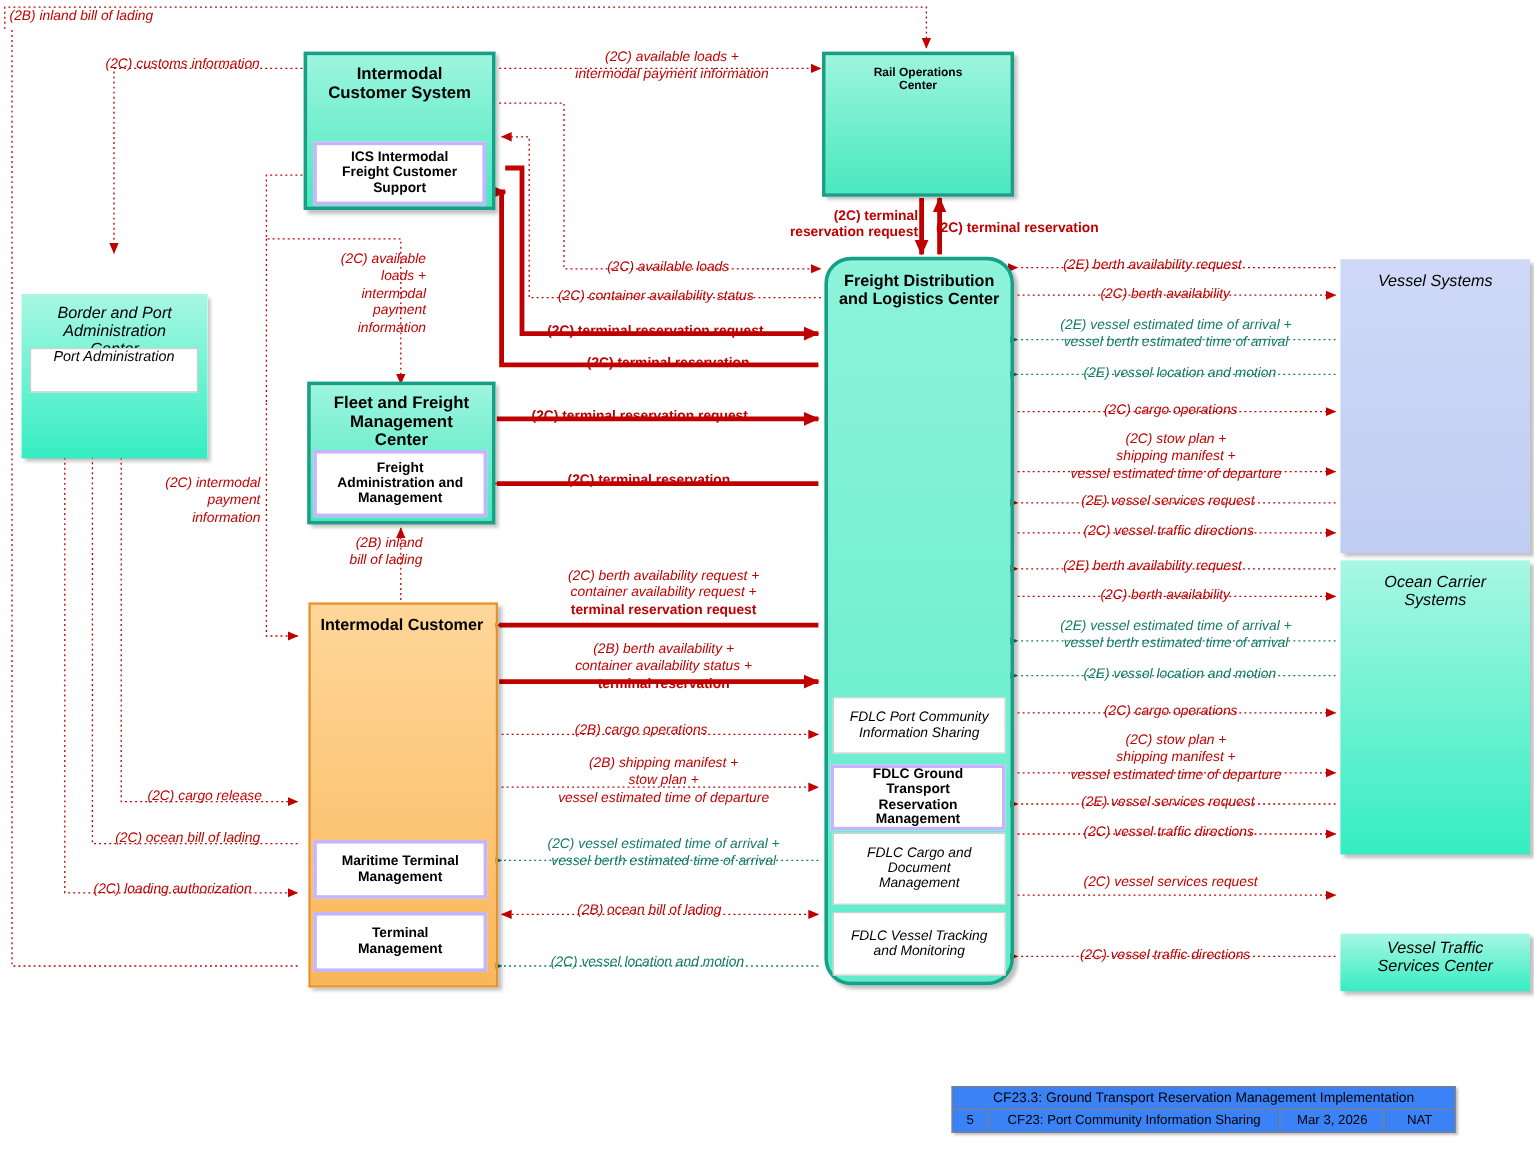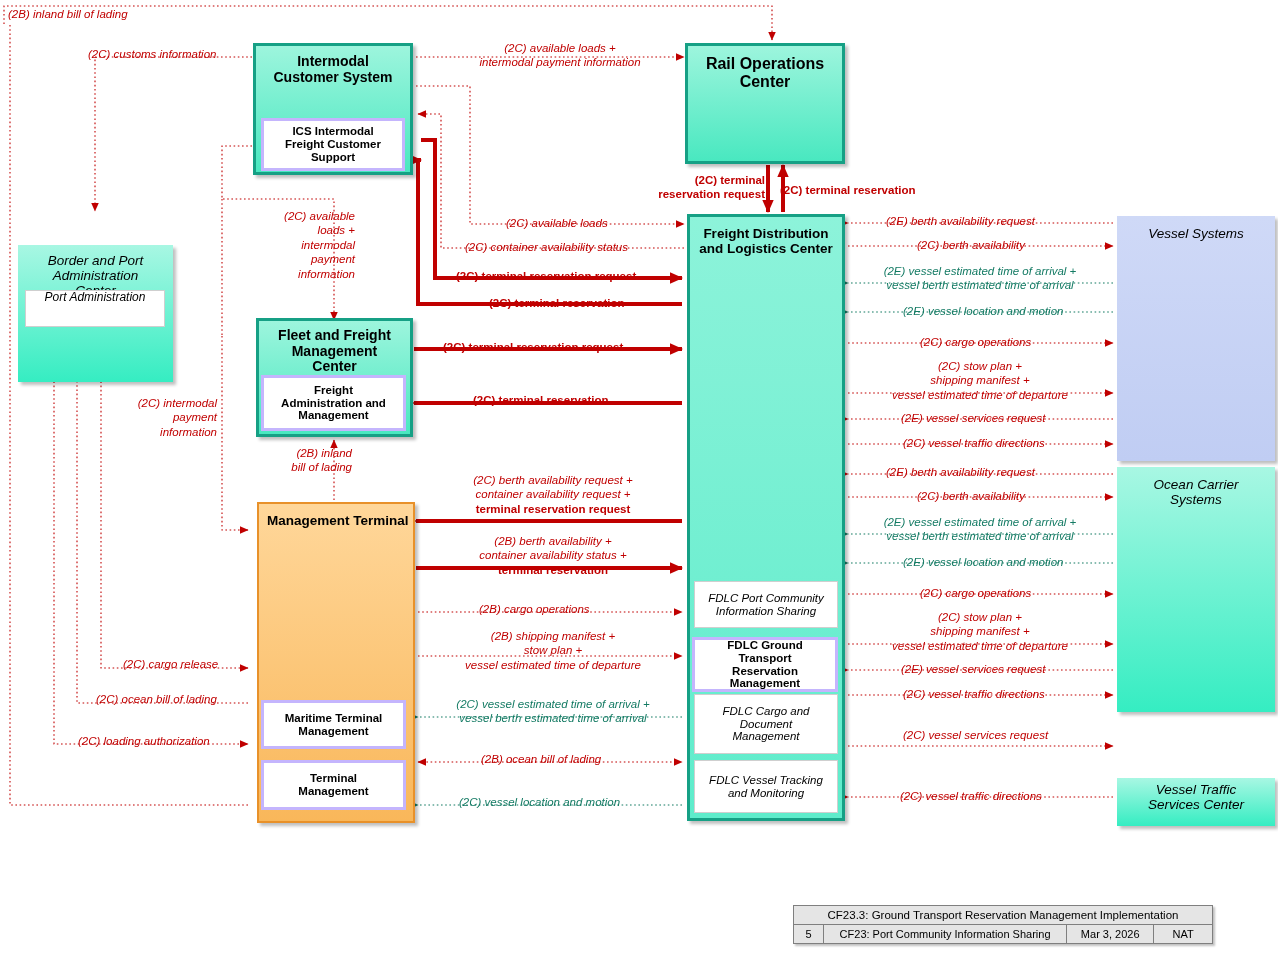--- a/index.html
+++ b/index.html
@@ -28,21 +28,21 @@
   .fobj.light{border:1.5px solid #cfcfcf;}
   .fobj.bold-t{font-weight:bold;color:#000;}
   .fobj.ital-t{font-style:italic;color:#000;}
 
   .lbl{position:absolute;color:#c00000;font-style:italic;font-size:11.5px;line-height:1.26;text-align:center;white-space:nowrap;}
   .lbl.green{color:#137a63;}
   .lbl.bold{font-weight:bold;font-style:normal;}
   .lbl.mix b{font-weight:bold;font-style:normal;}
 
   
-  #legend{position:absolute;left:793px;top:905px;width:420px;border-collapse:collapse;font-size:11px;color:#000;background:#e5e5e5;
+  #legend{position:absolute;left:793px;top:905px;width:420px;border-collapse:collapse;font-size:11px;color:#000;background:#3b82f6;
           box-shadow:2px 2px 2px rgba(0,0,0,.25);}
   #legend td{border:1px solid #7f7f7f;padding:3px 4px;text-align:center;white-space:nowrap;}
   #legend .r1{font-size:11.5px;}
 </style>
 </head>
 <body>
 
 <div id="stage">
 
   <svg id="wires" viewBox="0 0 1278 958">
@@ -162,48 +162,48 @@
   </div>
 
   <div class="node teal" style="left:253px;top:43px;width:160px;height:132px;">
     <div class="title" style="font-size:14px;padding-top:8px;">Intermodal<br>Customer System</div>
   </div>
   <div class="fobj heavy bold-t" style="left:261px;top:118px;width:144px;height:53px;font-size:11.5px;display:flex;align-items:center;justify-content:center;">
     <span>ICS Intermodal<br>Freight Customer<br>Support</span>
   </div>
 
   <div class="node teal" style="left:685px;top:43px;width:160px;height:121px;">
-    <div class="title" style="font-size:16px;padding-top:9px;">Rail Operations<br>Center</div>
+    <div class="title" style="font-size:10px;padding-top:9px;">Rail Operations<br>Center</div>
   </div>
 
   <div class="node teal" style="left:256px;top:318px;width:157px;height:119px;">
     <div class="title" style="font-size:14px;padding-top:7px;">Fleet and Freight<br>Management<br>Center</div>
   </div>
   <div class="fobj heavy bold-t" style="left:261px;top:375px;width:145px;height:56px;font-size:11.5px;display:flex;align-items:center;justify-content:center;">
     <span>Freight<br>Administration and<br>Management</span>
   </div>
 
-  <div class="node obj-teal-light" style="left:687px;top:214px;width:158px;height:607px;background:linear-gradient(180deg,#8df3da 0%,#5eeccb 100%);">
+  <div class="node obj-teal-light" style="left:687px;top:214px;width:158px;height:607px;background:linear-gradient(180deg,#8df3da 0%,#5eeccb 100%);border-radius:22px;">
     <div class="title" style="font-size:13.5px;padding-top:9px;font-weight:bold;">Freight Distribution<br>and Logistics Center</div>
   </div>
   <div class="fobj light ital-t" style="left:694px;top:581px;width:144px;height:47px;font-size:11.5px;display:flex;align-items:center;justify-content:center;">
     <span>FDLC Port Community<br>Information Sharing</span>
   </div>
   <div class="fobj light ital-t" style="left:694px;top:694px;width:144px;height:60px;font-size:11.5px;display:flex;align-items:center;justify-content:center;">
     <span>FDLC Cargo and<br>Document<br>Management</span>
   </div>
   <div class="fobj light ital-t" style="left:694px;top:760px;width:144px;height:53px;font-size:11.5px;display:flex;align-items:center;justify-content:center;">
     <span>FDLC Vessel Tracking<br>and Monitoring</span>
   </div>
   <div class="fobj heavy bold-t" style="left:692px;top:637px;width:146px;height:55px;font-size:11.5px;display:flex;align-items:center;justify-content:center;z-index:5;">
     <span>FDLC Ground<br>Transport<br>Reservation<br>Management</span>
   </div>
 
   <div class="node orange" style="left:257px;top:502px;width:158px;height:321px;">
-    <div class="title" style="font-size:13.5px;padding:9px 0 0 8px;">Management Terminal</div>
+    <div class="title" style="font-size:13.5px;padding:9px 0 0 8px;">Intermodal Customer</div>
   </div>
   <div class="fobj heavy bold-t" style="left:261px;top:700px;width:145px;height:49px;font-size:11.5px;display:flex;align-items:center;justify-content:center;">
     <span>Maritime Terminal<br>Management</span>
   </div>
   <div class="fobj heavy bold-t" style="left:261px;top:760px;width:145px;height:50px;font-size:11.5px;display:flex;align-items:center;justify-content:center;">
     <span>Terminal<br>Management</span>
   </div>
 
   <div class="node blue" style="left:1117px;top:216px;width:158px;height:245px;">
     <div class="title" style="font-size:13.5px;padding-top:10px;">Vessel Systems</div>

